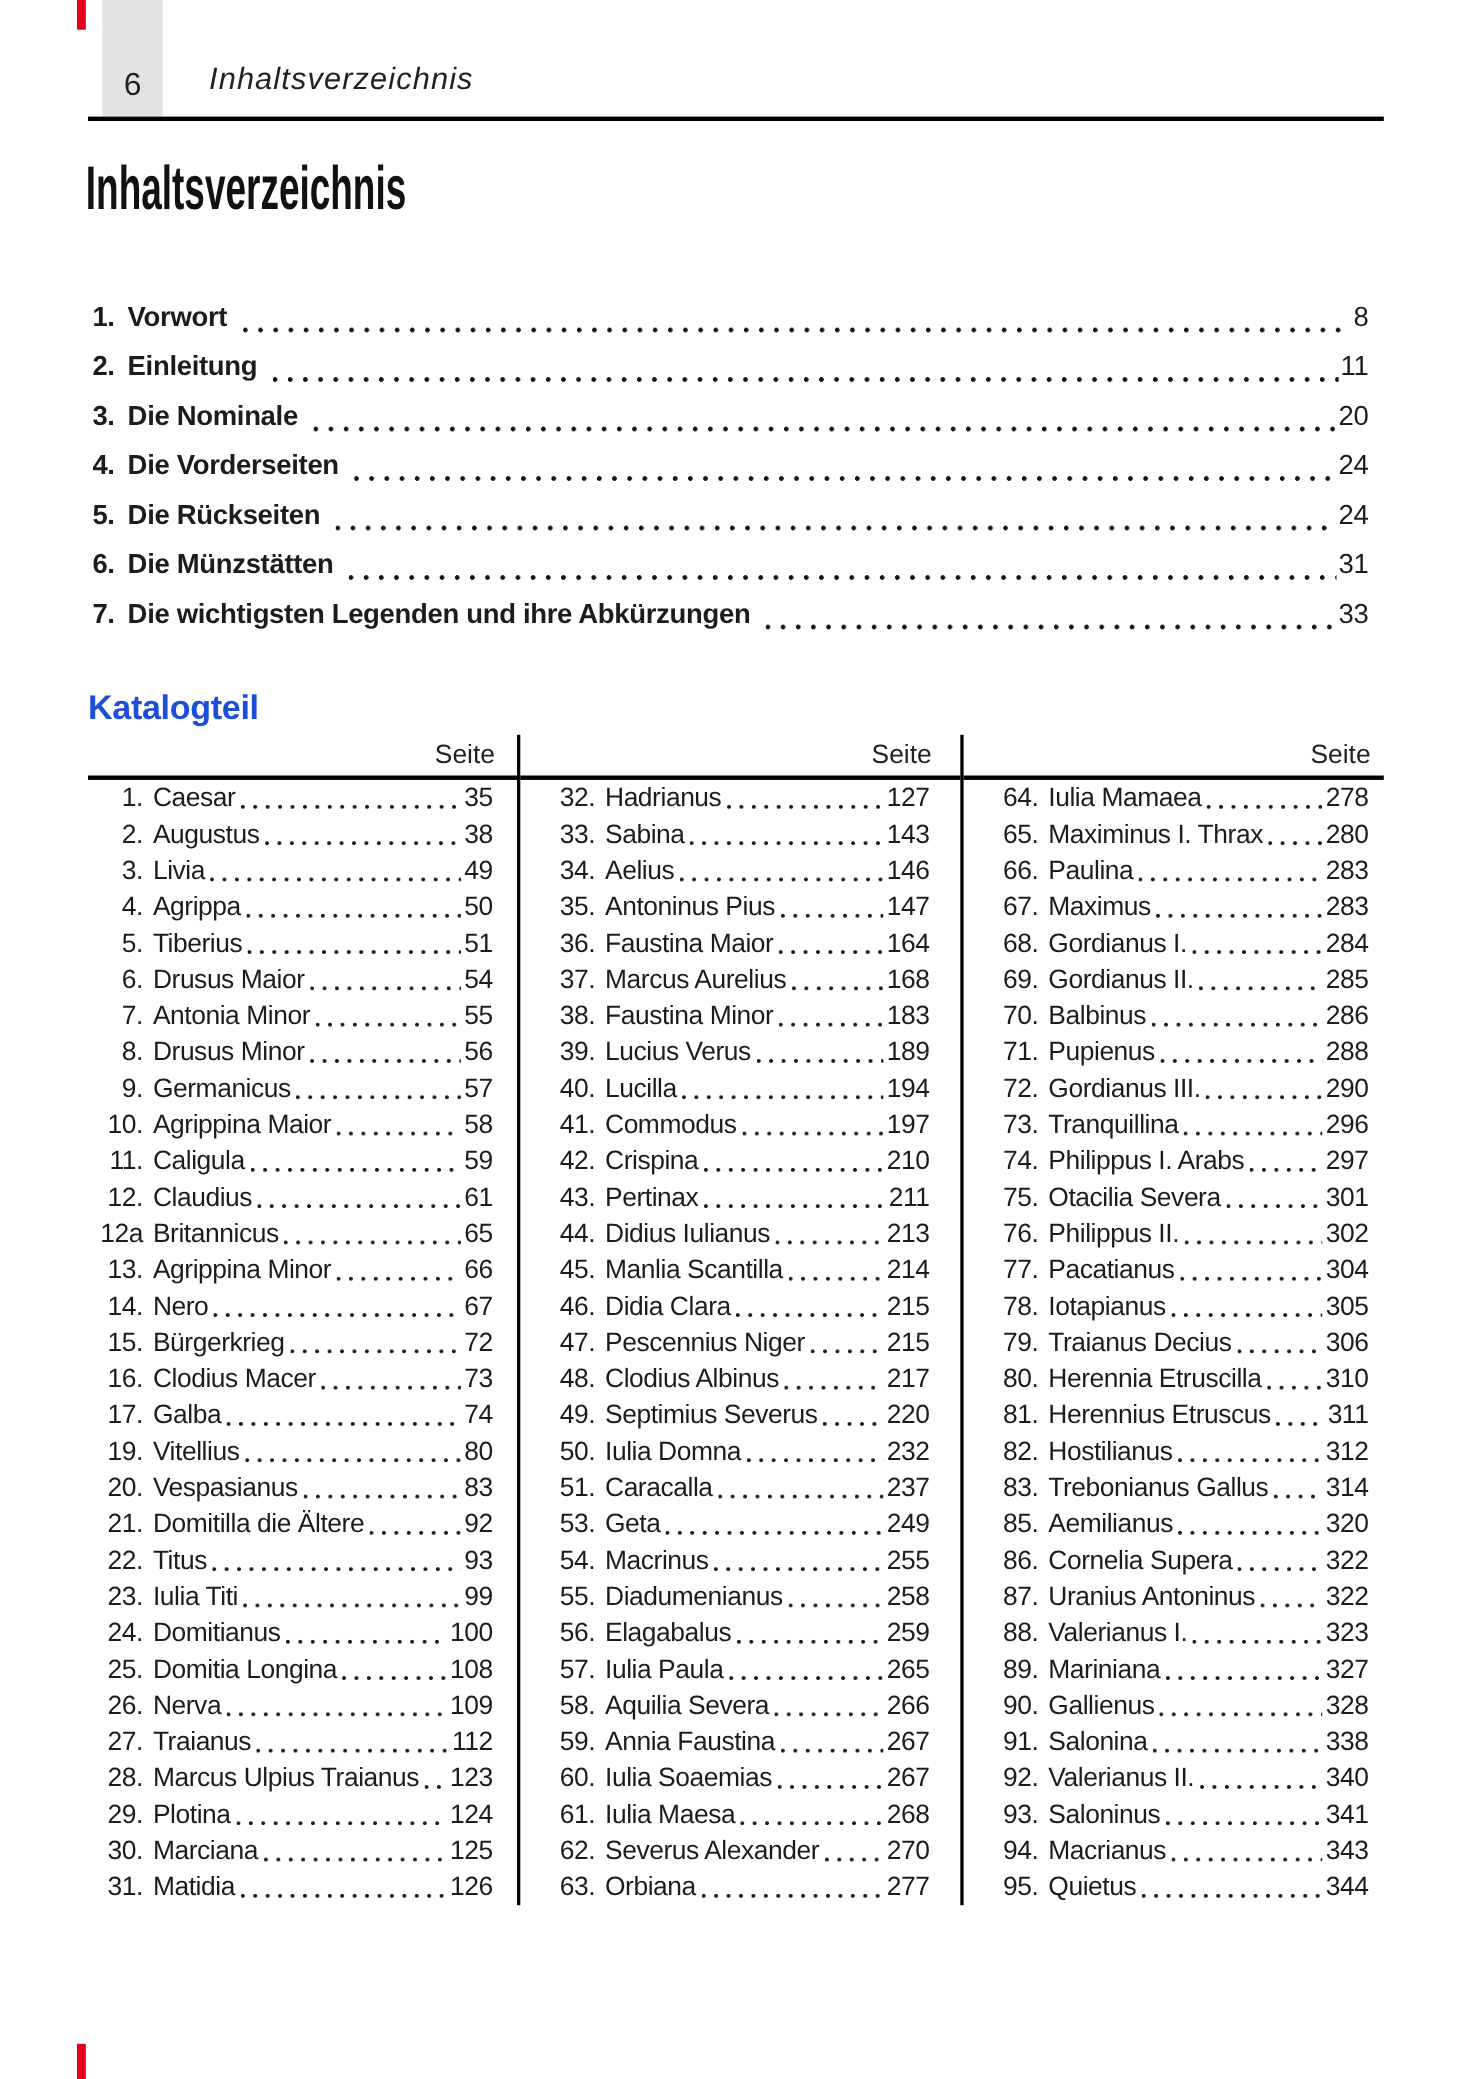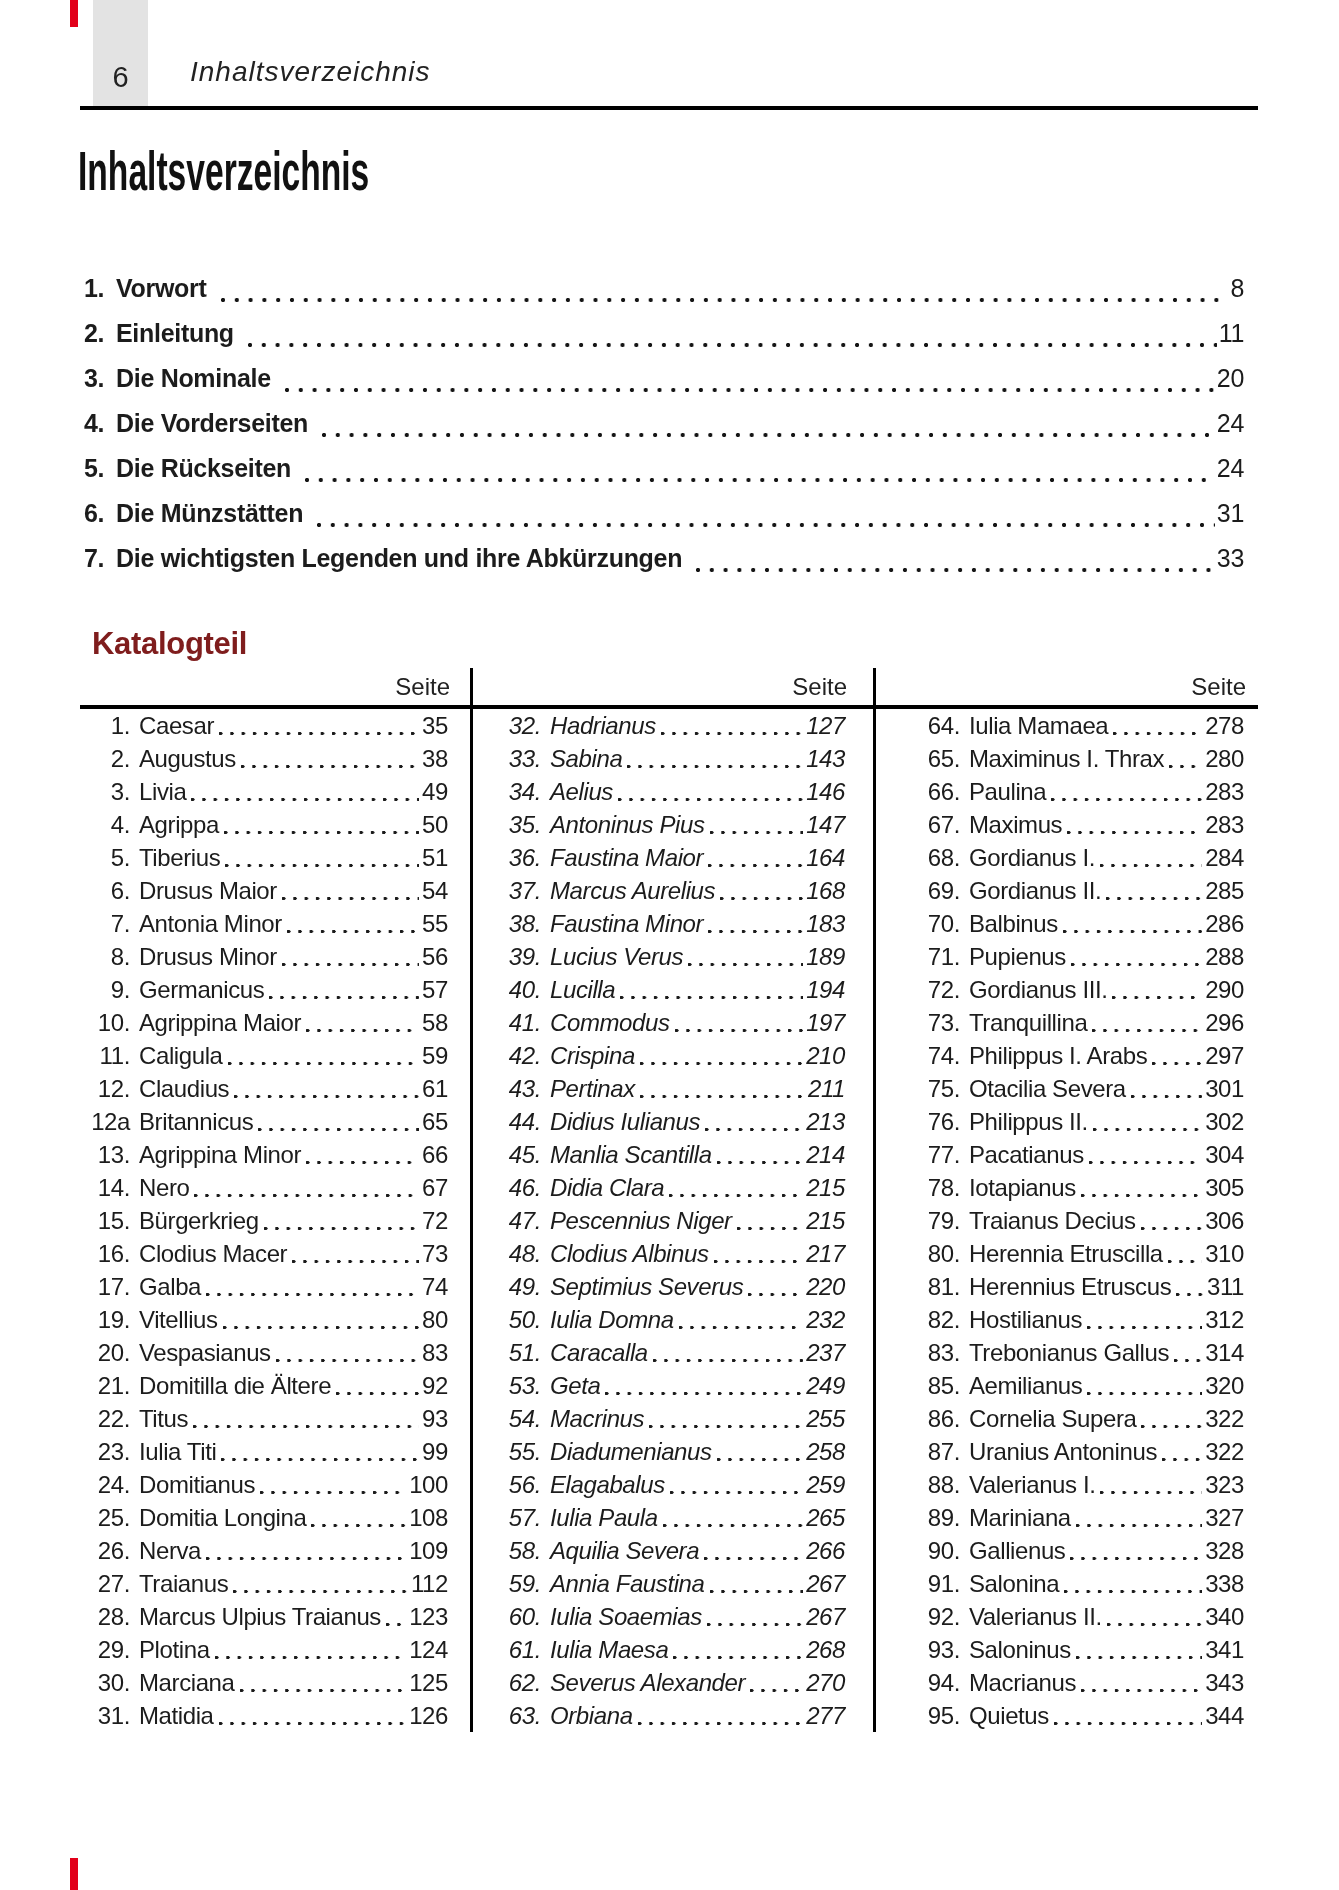--- a/index.html
+++ b/index.html
@@ -50,22 +50,22 @@
   .toc-row .pg { flex:0 0 auto; font-weight:normal; }
   .toc-row .dots {
     flex:1 1 0; min-width:0; align-self:flex-end;
     height:6px; margin:0 2px 8px 14px;
     background-image:radial-gradient(circle at 2px 3px, #151515 1.9px, transparent 2.3px);
     background-size:13.8px 6px; background-repeat:repeat-x;
   }
 
   
   .katalog-heading {
-    position:absolute; left:92px; top:626px;
-    font-size:31px; font-weight:bold; letter-spacing:-0.3px; color:#7f1d1d;
+    position:absolute; left:80px; top:626px;
+    font-size:31px; font-weight:bold; letter-spacing:-0.3px; color:#1d4ed8;
   }
   .catalog {
     position:absolute; left:80px; top:668px; width:1178px;
     display:grid; grid-template-columns:390px 403px 385px;
   }
   .col { box-sizing:border-box; min-width:0; }
   .col + .col { border-left:3px solid #000; }
   .col-head {
     height:33px; border-bottom:4px solid #000;
     display:flex; align-items:flex-end; justify-content:flex-end;
@@ -75,22 +75,22 @@
   .col:nth-child(2) .col-head { padding-right:26px; }
   .col:nth-child(3) .col-head { padding-right:12px; }
 
   .crow {
     display:flex; align-items:baseline;
     height:33px; line-height:33px;
     font-size:24px; letter-spacing:-0.4px; white-space:nowrap;
     box-sizing:border-box;
   }
   .col:nth-child(1) .crow { padding:0 22px 0 4px; }
-  .col:nth-child(2) .crow { padding:0 28px 0 24px;font-style:italic; }
-  .col:nth-child(3) .crow { padding:0 14px 0 40px; }
+  .col:nth-child(2) .crow { padding:0 28px 0 24px; }
+  .col:nth-child(3) .crow { padding:0 14px 0 24px; }
   .crow .num { flex:0 0 46px; text-align:right; margin-right:9px; }
   .col:nth-child(2) .crow .num, .col:nth-child(3) .crow .num { flex:0 0 44px; }
   .crow .nm { flex:0 0 auto; }
   .crow .pg { flex:0 0 auto; }
   .crow .dots {
     flex:1 1 0; min-width:0; align-self:flex-end;
     height:5px; margin:0 3px 6px 5px;
     background-image:radial-gradient(circle at 1.7px 2.5px, #1a1a1a 1.55px, transparent 1.95px);
     background-size:11.3px 5px; background-repeat:repeat-x;
   }

